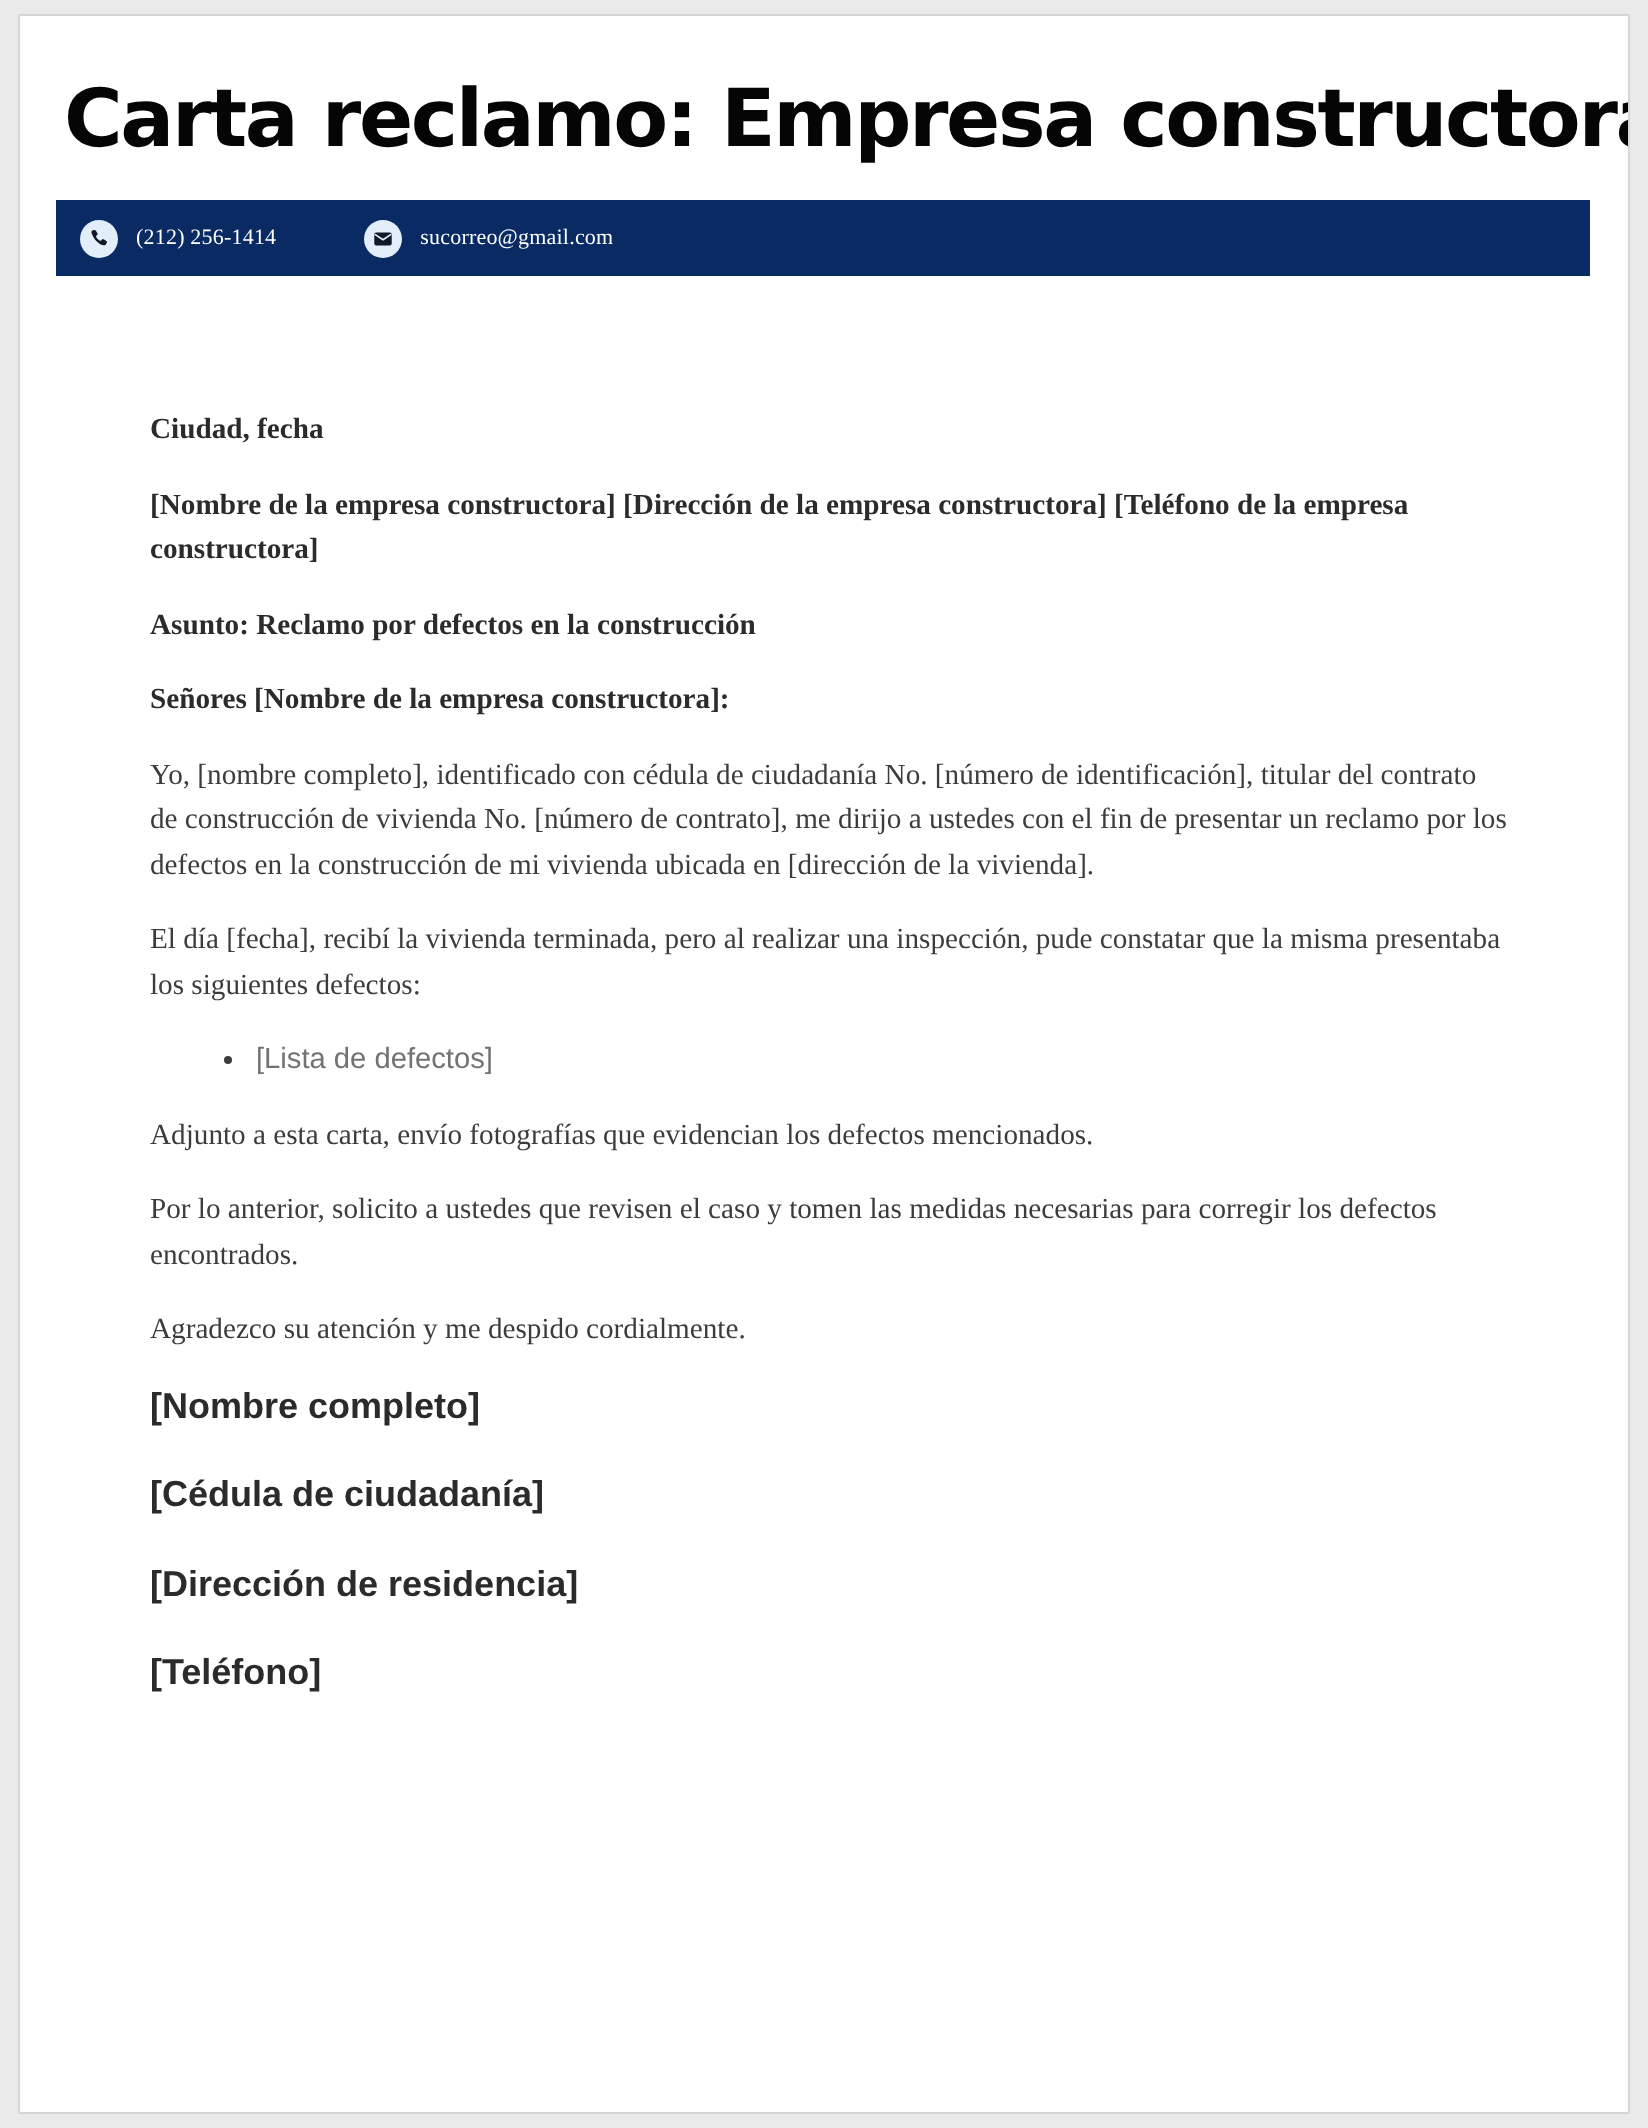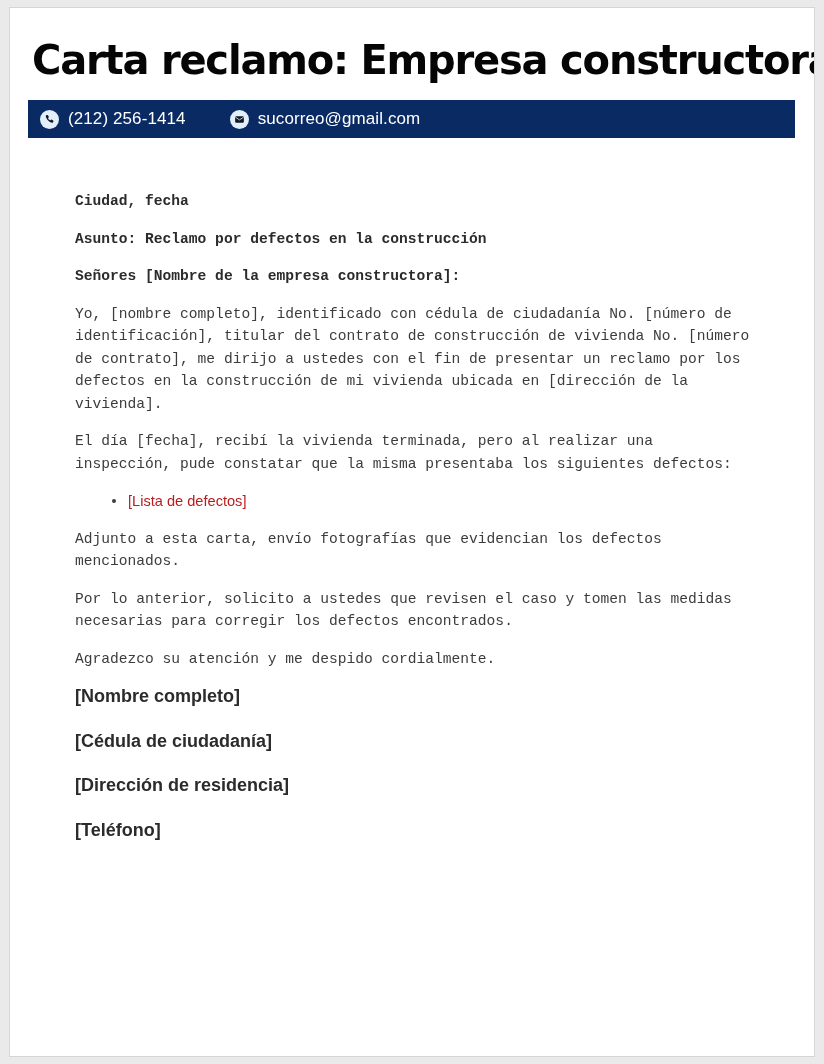--- a/index.html
+++ b/index.html
@@ -67,58 +67,58 @@
     background: #e3eefb;
     display: flex;
     align-items: center;
     justify-content: center;
     margin-right: 9px;
     flex: 0 0 auto;
   }
   .contact-icon svg { display: block; }
   .contact-text {
     color: #ffffff;
-    font-size: 17px;
-    font-family: Liberation Sans, sans-serif;
+    font-size: 11px;
+    font-family: Liberation Serif, serif;
     letter-spacing: 0.1px;
     white-space: nowrap;
   }
   .letter-body {
     position: absolute;
     left: 65px;
     top: 182px;
     width: 680px;
   }
   .blk {
     color: #3c3c3c;
     font-size: 14.6px;
     line-height: 22.5px;
-    margin: 0 0 15px 0;
-    font-family: Liberation Mono, monospace;
+    margin: 14px 0 15px 0;
+    font-family: Liberation Serif, serif;
     text-align: left;
   }
   .blk.bold {
     font-weight: bold;
     color: #2b2b2b;
   }
   .sig-line {
     color: #2b2b2b;
     font-weight: bold;
     font-size: 18px;
     line-height: 22.5px;
     margin: 0 0 22px 0;
   }
   .defect-list {
     margin: 0 0 15px 0;
     padding: 0 0 0 53px;
     list-style: none;
   }
   .defect-list li {
     position: relative;
-    color: #b91c1c;
+    color: #737373;
     font-size: 14.6px;
     line-height: 22.5px;
   }
   .defect-list li::before {
     content: "";
     position: absolute;
     left: -16px;
     top: 9px;
     width: 4px;
     height: 4px;
@@ -155,20 +155,21 @@
       </span>
       <span class="contact-text">sucorreo@gmail.com</span>
     </div>
 
   </div>
 
   <div class="letter-body">
 
     <p class="blk bold">Ciudad, fecha</p>
 
+    <p class="blk bold">[Nombre de la empresa constructora] [Dirección de la empresa constructora] [Teléfono de la empresa constructora]</p>
 
     <p class="blk bold">Asunto: Reclamo por defectos en la construcción</p>
 
     <p class="blk bold">Señores [Nombre de la empresa constructora]:</p>
 
     <p class="blk">Yo, [nombre completo], identificado con cédula de ciudadanía No. [número de identificación], titular del contrato de construcción de vivienda No. [número de contrato], me dirijo a ustedes con el fin de presentar un reclamo por los defectos en la construcción de mi vivienda ubicada en [dirección de la vivienda].</p>
 
     <p class="blk">El día [fecha], recibí la vivienda terminada, pero al realizar una inspección, pude constatar que la misma presentaba los siguientes defectos:</p>
 
     <ul class="defect-list">

